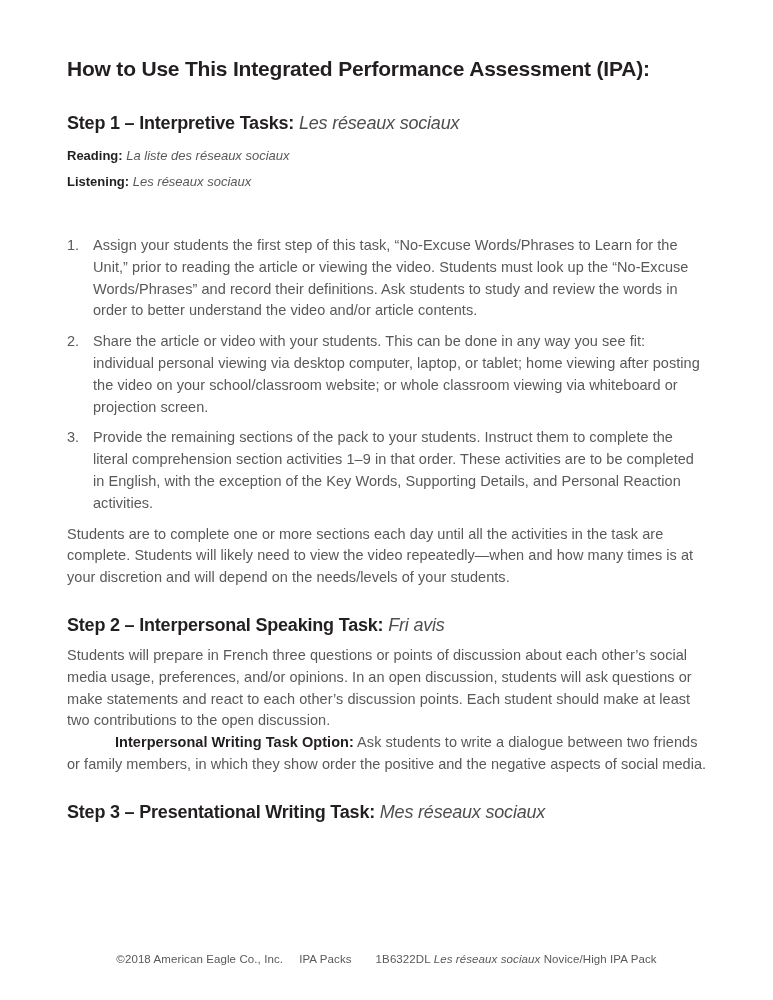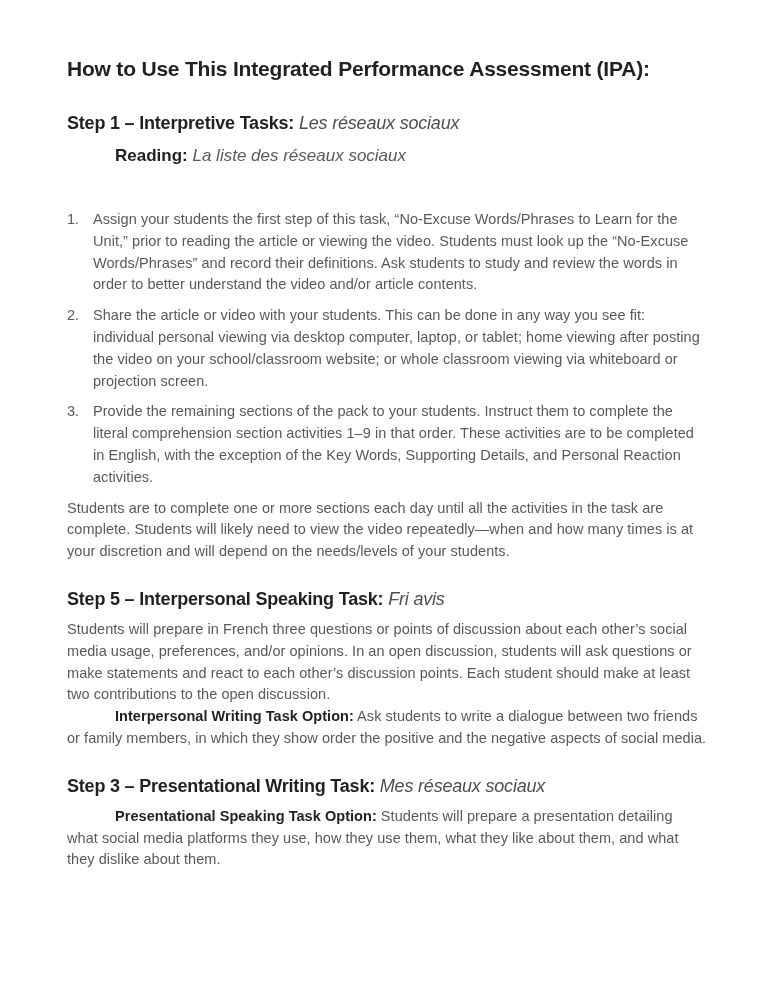--- a/index.html
+++ b/index.html
@@ -34,22 +34,21 @@
     letter-spacing: -0.2px;
     margin-bottom: 9px;
     margin-top: 32px;
   }
   .step-head .step-italic {
     font-weight: normal;
     font-style: italic;
     color: #4d4e50;
   }
   .sub-line {
-    margin-left: 48px;
-    font-size: 17px;
+    font-size: 13px;
     line-height: 26px;
   }
   .sub-line .sub-label {
     font-weight: bold;
     color: #231f20;
   }
   .sub-line .sub-value {
     font-style: italic;
     color: #58595b;
   }
@@ -98,46 +97,49 @@
 
 <div class="page">
   <div class="content">
 
     <h1 class="doc-title">How to Use This Integrated Performance Assessment (IPA):</h1>
 
     <h2 class="step-head"><span>Step 1 – Interpretive Tasks:</span> <span class="step-italic">Les réseaux sociaux</span></h2>
 
     <div class="sub-block">
       <div class="sub-line"><span class="sub-label">Reading:</span> <span class="sub-value">La liste des réseaux sociaux</span></div>
+      <div class="sub-line"><span class="sub-label">Listening:</span> <span class="sub-value">Les réseaux sociaux</span></div>
     </div>
 
     <div class="num-list body-text">
       <div class="num-item">
         <span class="num">1.</span>
         <span class="num-text">Assign your students the first step of this task, “No-Excuse Words/Phrases to Learn for the Unit,” prior to reading the article or viewing the video. Students must look up the “No-Excuse Words/Phrases” and record their definitions. Ask students to study and review the words in order to better understand the video and/or article contents.</span>
       </div>
       <div class="num-item">
         <span class="num">2.</span>
         <span class="num-text">Share the article or video with your students. This can be done in any way you see fit: individual personal viewing via desktop computer, laptop, or tablet; home viewing after posting the video on your school/classroom website; or whole classroom viewing via whiteboard or projection screen.</span>
       </div>
       <div class="num-item">
         <span class="num">3.</span>
         <span class="num-text">Provide the remaining sections of the pack to your students. Instruct them to complete the literal comprehension section activities 1–9 in that order. These activities are to be completed in English, with the exception of the Key Words, Supporting Details, and Personal Reaction activities.</span>
       </div>
     </div>
 
 
     <p class="body-text para-last">Students are to complete one or more sections each day until all the activities in the task are complete. Students will likely need to view the video repeatedly—when and how many times is at your discretion and will depend on the needs/levels of your students.</p>
 
-    <h2 class="step-head step-section-gap"><span>Step 5 – Interpersonal Speaking Task:</span> <span class="step-italic">Fri avis</span></h2>
+    <h2 class="step-head step-section-gap"><span>Step 2 – Interpersonal Speaking Task:</span> <span class="step-italic">Fri avis</span></h2>
 
     <p class="body-text">Students will prepare in French three questions or points of discussion about each other’s social media usage, preferences, and/or opinions. In an open discussion, students will ask questions or make statements and react to each other’s discussion points. Each student should make at least two contributions to the open discussion.</p>
 
     <p class="body-text option-para para-last"><span class="option-label">Interpersonal Writing Task Option:</span><span> Ask students to write a dialogue between two friends or family members, in which they show order the positive and the negative aspects of social media.</span></p>
 
     <h2 class="step-head step-section-gap"><span>Step 3 – Presentational Writing Task:</span> <span class="step-italic">Mes réseaux sociaux</span></h2>
 
 
-    <p class="body-text option-para"><span class="option-label">Presentational Speaking Task Option:</span><span> Students will prepare a presentation detailing what social media platforms they use, how they use them, what they like about them, and what they dislike about them.</span></p>
 
   </div>
 
+  <div class="footer">
+    <span>©2018 American Eagle Co., Inc.</span><span class="seg-gap-sm">IPA Packs</span><span class="seg-gap-lg">1B6322DL </span><span class="ital">Les réseaux sociaux</span><span> Novice/High IPA Pack</span>
+  </div>
 </div>
 
 </body></html>

